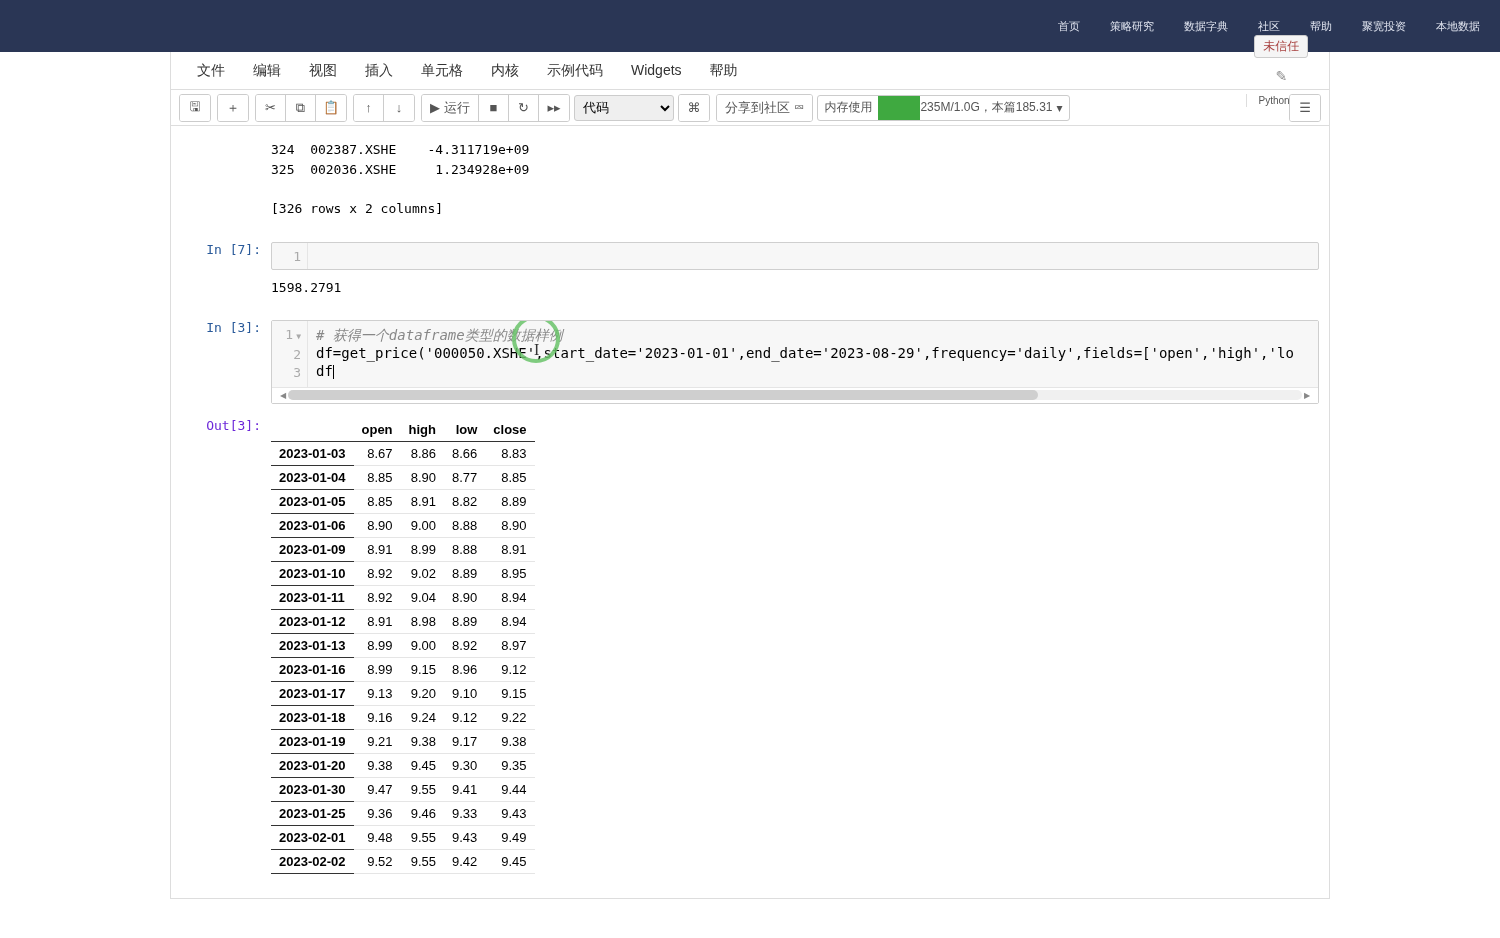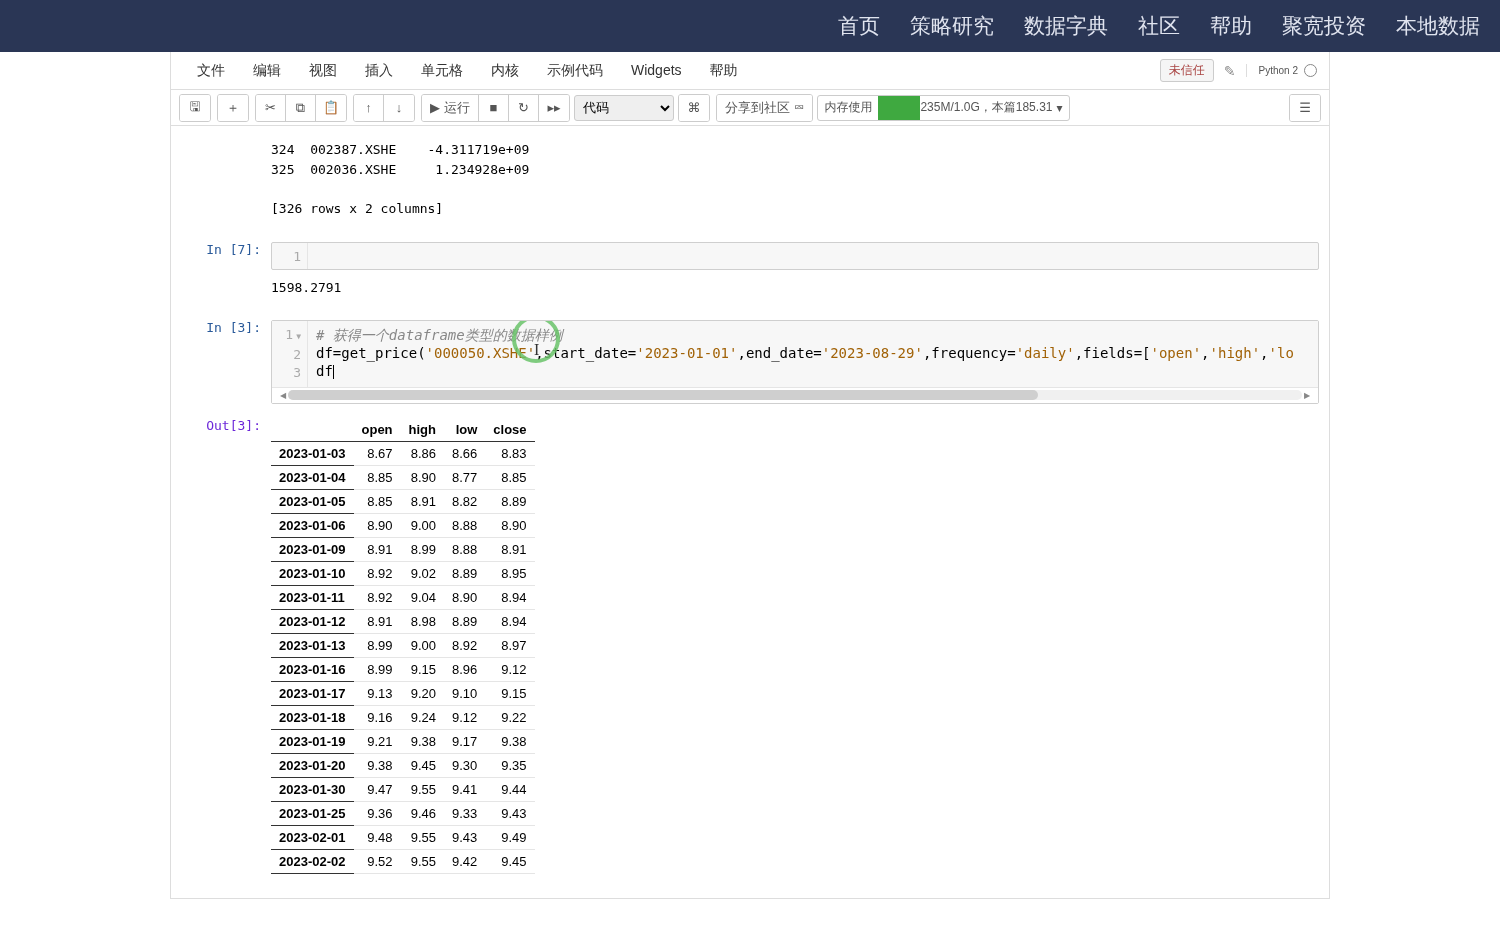--- a/index.html
+++ b/index.html
@@ -1,22 +1,22 @@
 <!DOCTYPE html>
 <html><head>
 <meta charset="utf-8">
 <style>
 * { margin: 0; padding: 0; box-sizing: border-box; }
 body { font-family: -apple-system, "Helvetica Neue", Arial, sans-serif; font-size: 13px; background: #fff; overflow-x: hidden; }
 .top-nav { background: #2a3655; height: 52px; display: flex; justify-content: flex-end; align-items: center; padding: 0 20px; gap: 30px; }
-.top-nav a { color: #e0e4ef; text-decoration: none; font-size: 21px; }
+.top-nav a { color: #e0e4ef; text-decoration: none; font-size: 11px; }
 .notebook-wrap { max-width: 1160px; margin: 0 auto; background: #fff; border: 1px solid #ddd; border-top: none; }
 .menubar { display: flex; align-items: center; height: 38px; padding: 10px 12px; border-bottom: 1px solid #ddd; font-size: 14px; color: #333; }
 .menubar .menu-item { padding: 0 14px; cursor: pointer; }
-.menubar .right { margin-left: auto; display: flex; align-items: center; gap: 10px; }
+.menubar .right { margin-left: auto; display: flex; align-items: center; gap: 10px; flex-direction: column; }
 .badge-warn { background: #f5f5f5; border: 1px solid #ccc; padding: 2px 8px; border-radius: 3px; font-size: 12px; color: #a94442; }
 .pencil-icon { color: #888; cursor: pointer; font-size: 14px; }
 .kernel-box { display: flex; align-items: center; gap: 6px; font-size: 10px; color: #555; border-left: 1px solid #ddd; padding-left: 12px; }
 .kernel-circle { width: 13px; height: 13px; border: 1.5px solid #888; border-radius: 50%; }
 .toolbar { display: flex; align-items: center; height: 36px; padding: 0 6px; border-bottom: 1px solid #ddd; gap: 2px; }
 .tool-group { display: flex; border: 1px solid #ccc; border-radius: 3px; overflow: hidden; margin: 0 2px; }
 .tool-btn { width: 30px; height: 26px; display: flex; align-items: center; justify-content: center; background: #fff; border: none; border-right: 1px solid #ccc; cursor: pointer; color: #555; font-size: 13px; }
 .tool-btn:last-child { border-right: none; }
 .tool-btn.wide { width: auto; padding: 0 8px; gap: 4px; }
 .tool-select { height: 26px; border: 1px solid #ccc; border-radius: 3px; padding: 0 4px; font-size: 13px; min-width: 100px; }
@@ -30,21 +30,21 @@
 .cell-content { flex: 1; min-width: 0; }
 pre.mono { font-family: Menlo, Monaco, Consolas, monospace; font-size: 13px; line-height: 1.5; white-space: pre; color: #000; }
 .input-area { border: 1px solid #cfcfcf; border-radius: 2px; }
 .short-input { height: 28px; background: #f7f7f7; }
 .code-editor { display: flex; background: #f7f7f7; position: relative; }
 .gutter { width: 36px; text-align: right; padding: 5px 6px 5px 0; font-family: Menlo, Monaco, Consolas, monospace; font-size: 13px; color: #aaa; border-right: 1px solid #e5e5e5; line-height: 18px; user-select: none; }
 .gutter .arrow { color: #aaa; font-size: 8px; margin-left: 3px; }
 .code-lines { flex: 1; padding: 5px 8px; font-family: Menlo, Monaco, Consolas, monospace; font-size: 14px; line-height: 18px; overflow-x: hidden; position: relative; }
 .code-lines .line { white-space: pre; }
 .tok-comment { color: #888; font-style: italic; }
-.tok-str { color: #a16207; }
+.tok-str { color: #000000; }
 .cursor-mark { display: inline-block; width: 1px; height: 14px; background: #000; vertical-align: text-bottom; }
 .h-scroll { height: 16px; background: #fff; border-top: 1px solid #e5e5e5; display: flex; align-items: center; padding: 0 6px; }
 .h-scroll-track { flex: 1; height: 10px; background: #f0f0f0; border-radius: 5px; position: relative; }
 .h-scroll-thumb { position: absolute; left: 0; width: 74%; height: 100%; background: #cfcfcf; border-radius: 5px; }
 .h-scroll-arr { width: 10px; text-align: center; color: #888; font-size: 8px; }
 .df-table { border-collapse: collapse; font-size: 13px; }
 .df-table th, .df-table td { padding: 4px 8px; text-align: right; border-bottom: 1px solid #e5e5e5; }
 .df-table th { font-weight: bold; border-bottom: 1px solid #333; }
 .df-table tr th:first-child, .df-table tr td:first-child { font-weight: bold; text-align: left; }
 .df-table thead th:first-child { border-bottom: 1px solid #333; }

